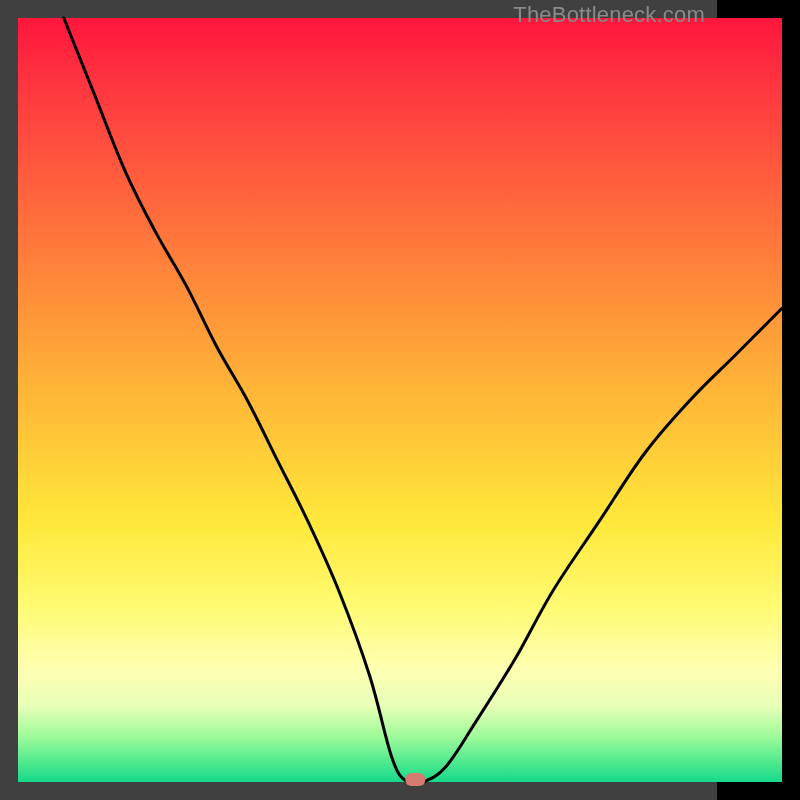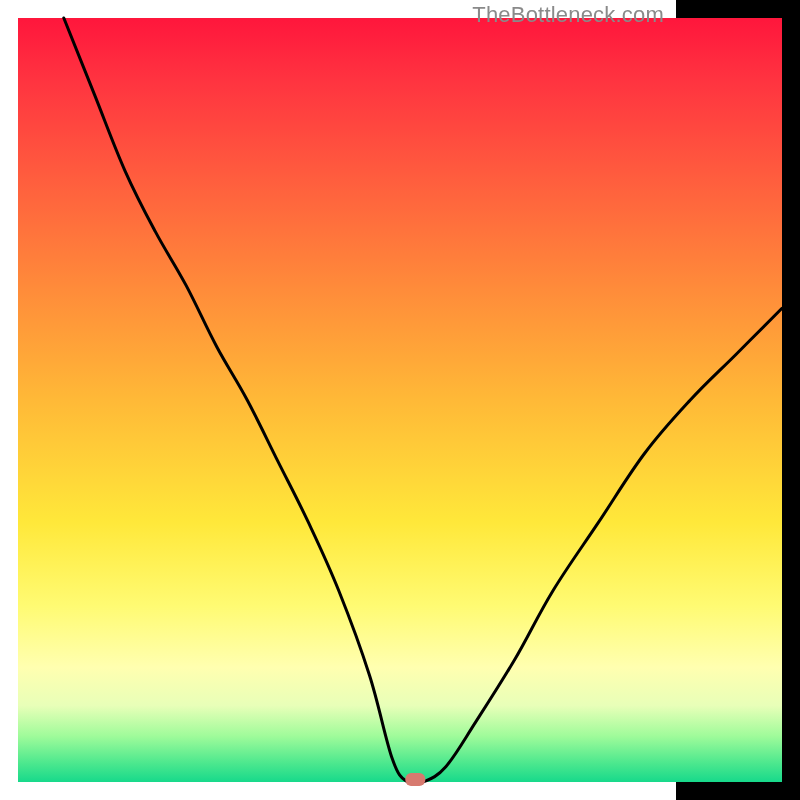--- a/index.html
+++ b/index.html
@@ -7,21 +7,22 @@
     padding: 0;
     width: 800px;
     height: 800px;
     background: #000;
     overflow: hidden;
   }
   .frame {
     position: relative;
     width: 676px;
     height: 800px;
-    background: #ffffff;
+    background: #404040;
+    padding-left: 41px;
   }
   .plot {
     position: absolute;
     left: 18px;
     top: 18px;
     width: 764px;
     height: 764px;
     background: linear-gradient(
       to bottom,
       #ff163c 0%,

